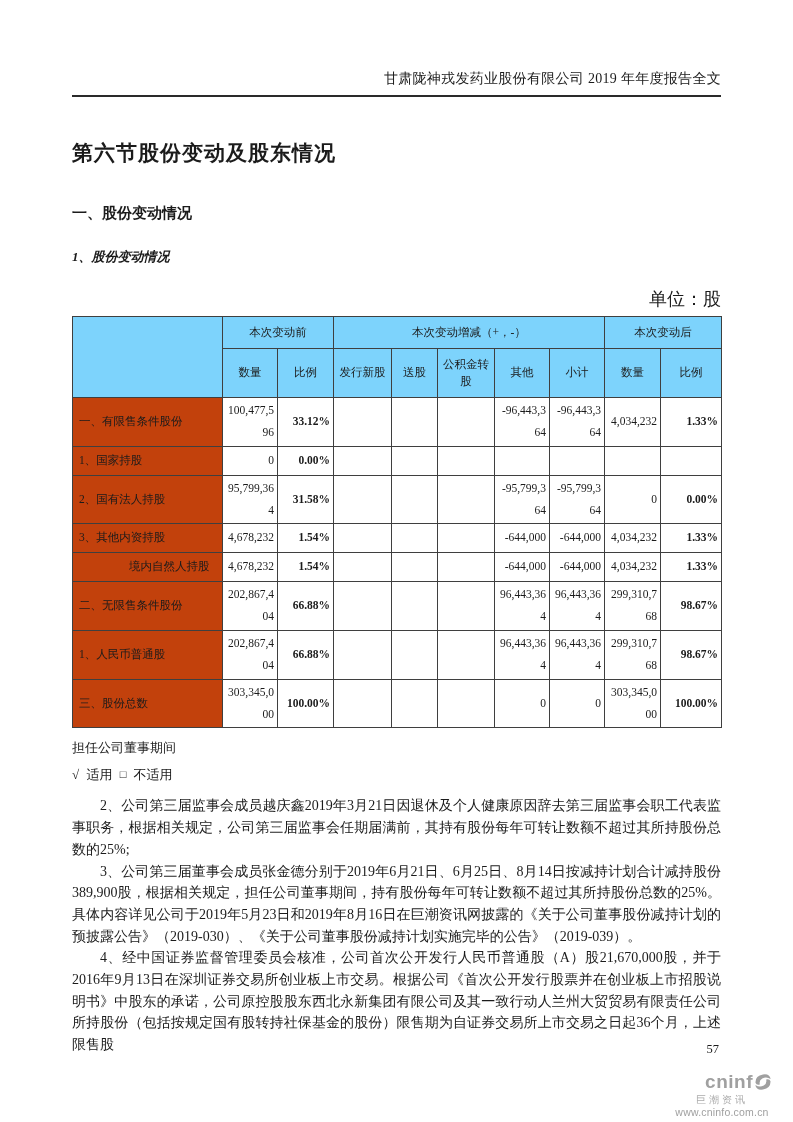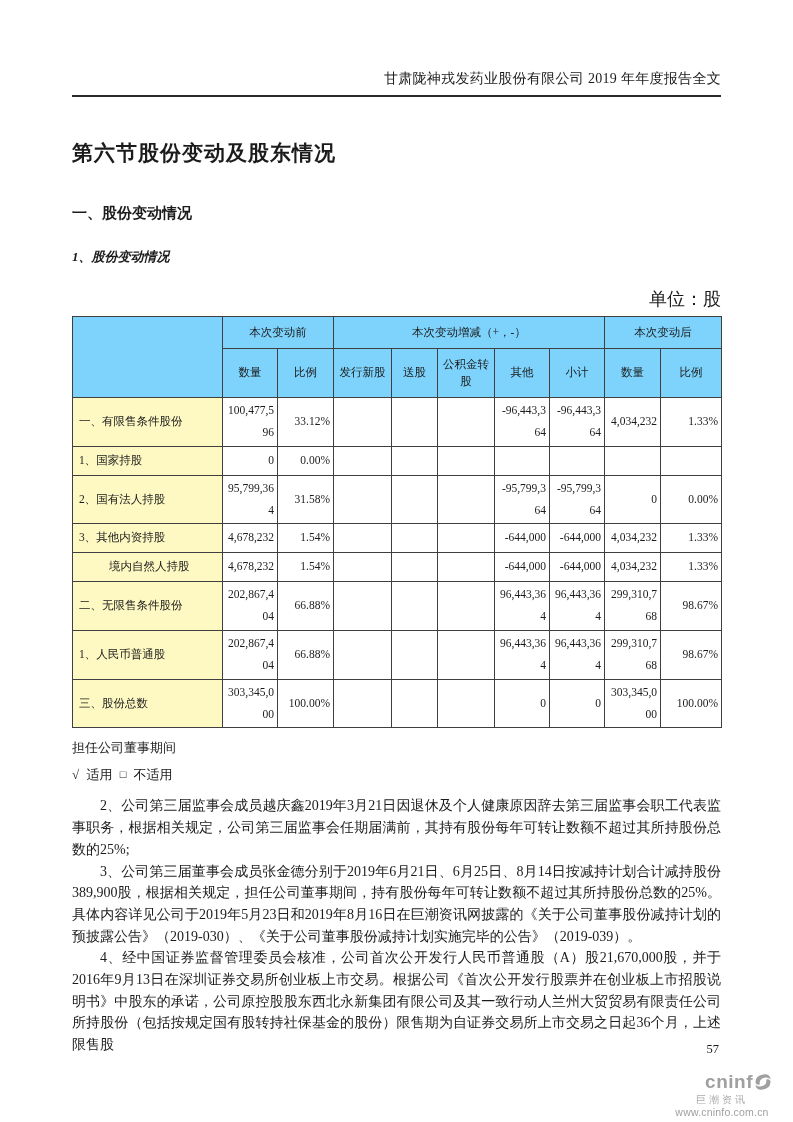--- a/index.html
+++ b/index.html
@@ -39,31 +39,31 @@
     line-height:1.9;
   }
   .share-table thead th {
     background:#7dd3fc;
     font-weight:normal;
     text-align:center;
   }
   .share-table thead tr.group-row th { height:27px; }
   .share-table thead tr.sub-row th { height:44px; line-height:1.5; }
   .share-table td.row-label {
-    background:#fef9c3;
+    background:#c2410c;
     text-align:left;
     padding-left:6px;
   }
-  .share-table td.row-label.indent { padding-left:36px; }
+  .share-table td.row-label.indent { padding-left:56px; }
   .share-table td.num {
     text-align:right;
     word-break:break-all;
     background:#ffffff;
   }
-  .share-table td.pct { white-space:nowrap; }
+  .share-table td.pct { white-space:nowrap;font-weight:bold; }
   .share-table tbody td { height:24px; }
 
   .reason-line { margin-top:11px; font-size:13px; }
   .applicability-line { margin-top:9px; font-size:13px; }
   .applicability-line .box-mark { font-size:11px; position:relative; top:-1px; }
   .applicability-line span { margin-right:4px; }
 
   .paragraphs { margin-top:11px; font-size:14px; line-height:21.7px; text-align:justify; }
   .paragraphs p { margin:0; text-indent:2em; }
 

